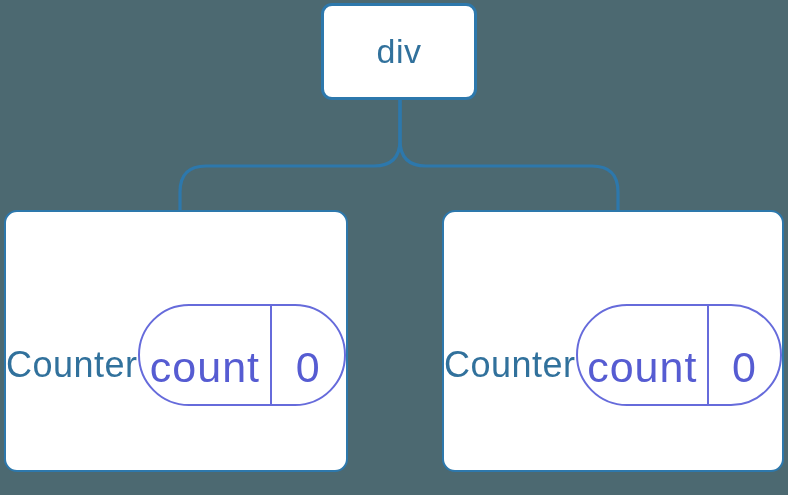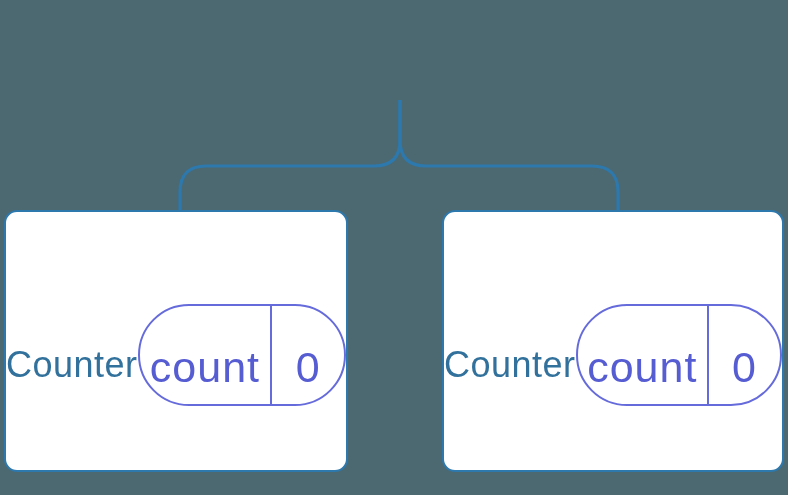--- a/index.html
+++ b/index.html
@@ -104,20 +104,23 @@
 </head>
 <body>
 
 <div class="stage">
 
   <svg class="connector-svg" viewBox="0 0 788 495" xmlns="http://www.w3.org/2000/svg">
     <path d="M 400 100 L 400 140 Q 400 166 374 166 L 206 166 Q 180 166 180 192 L 180 227"></path>
     <path d="M 400 100 L 400 140 Q 400 166 426 166 L 592 166 Q 618 166 618 192 L 618 227"></path>
   </svg>
 
+  <div class="root-node">
+    <span class="root-label">div</span>
+  </div>
 
   <div class="counter-card left">
     <div class="counter-title">Counter</div>
     <div class="state-pill">
       <div class="state-key-cell">
         <span class="state-key">count</span>
       </div>
       <div class="state-value-cell">
         <span class="state-value">0</span>
       </div>

